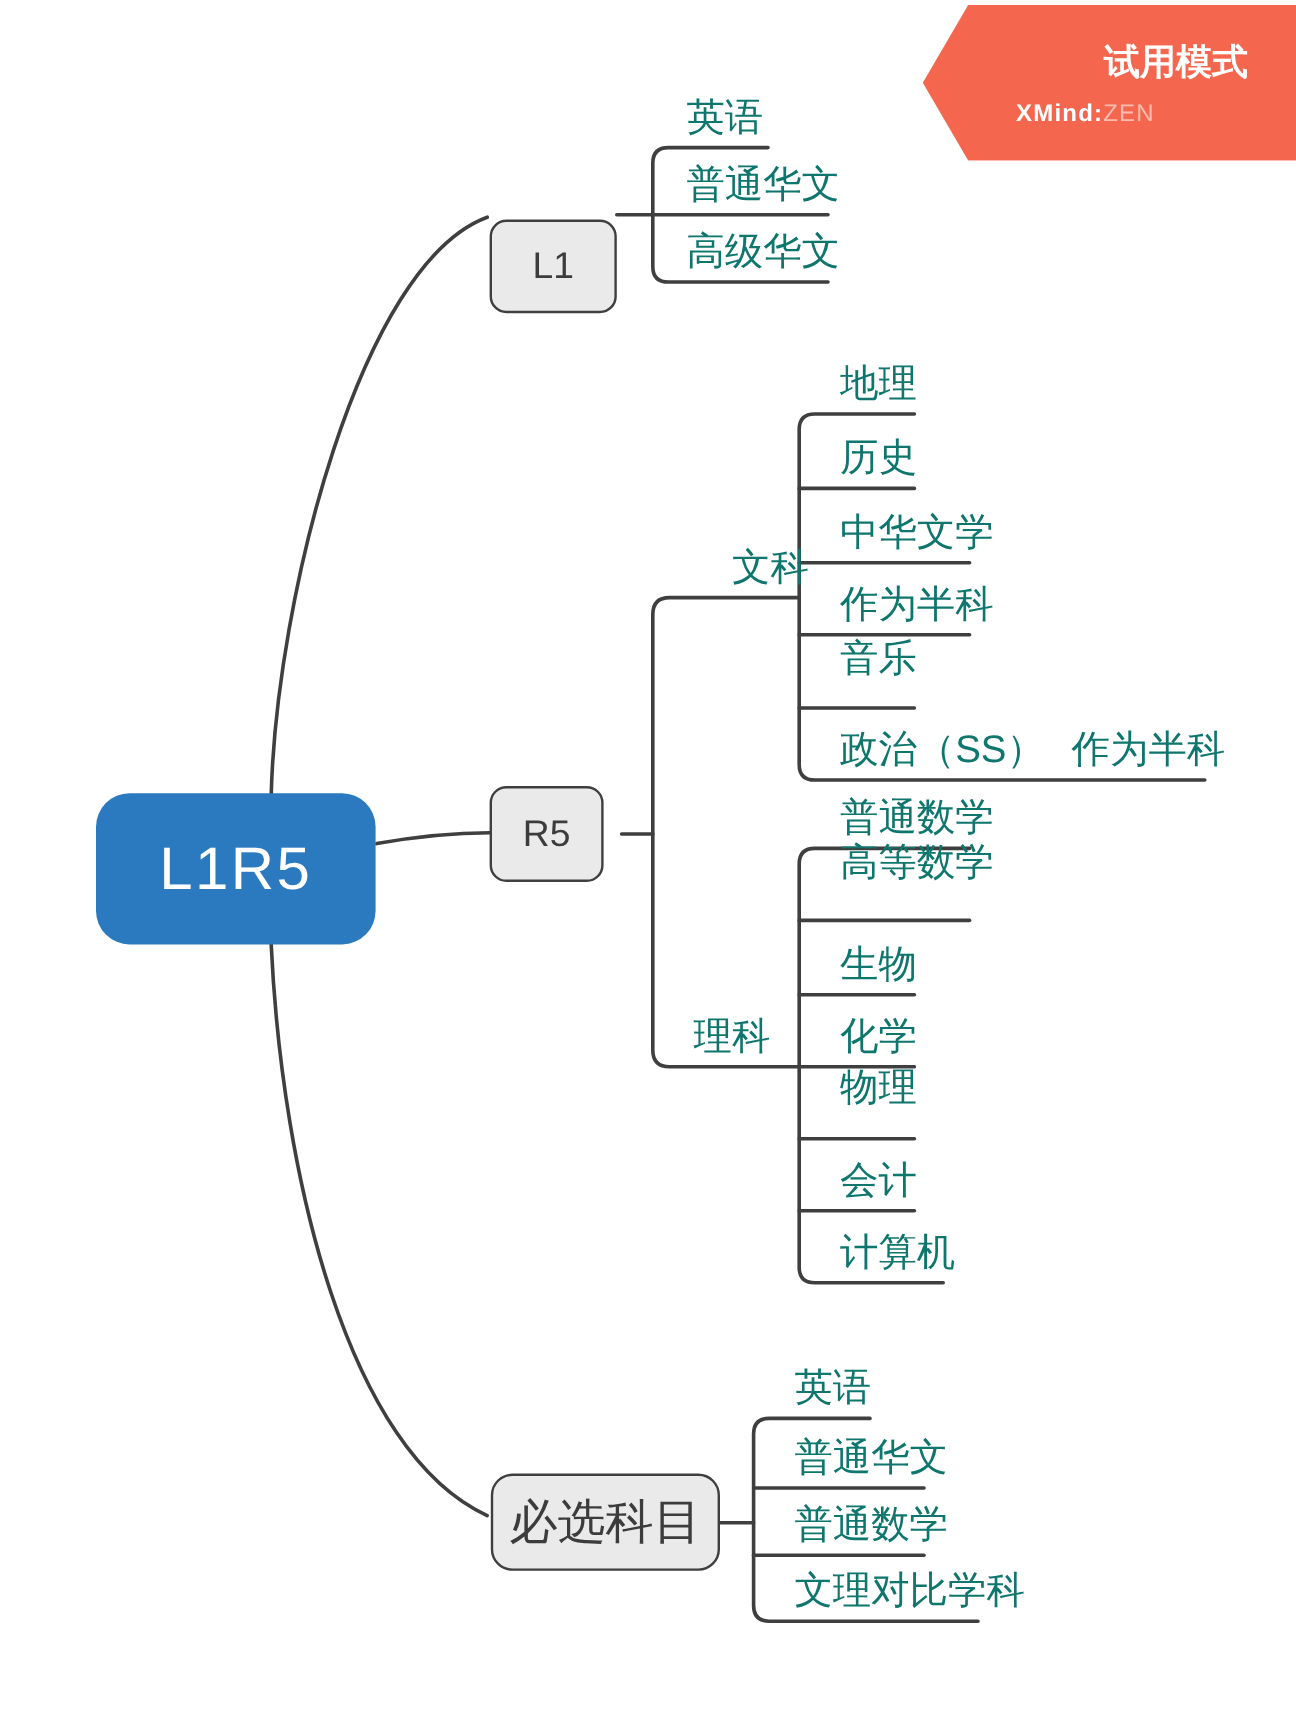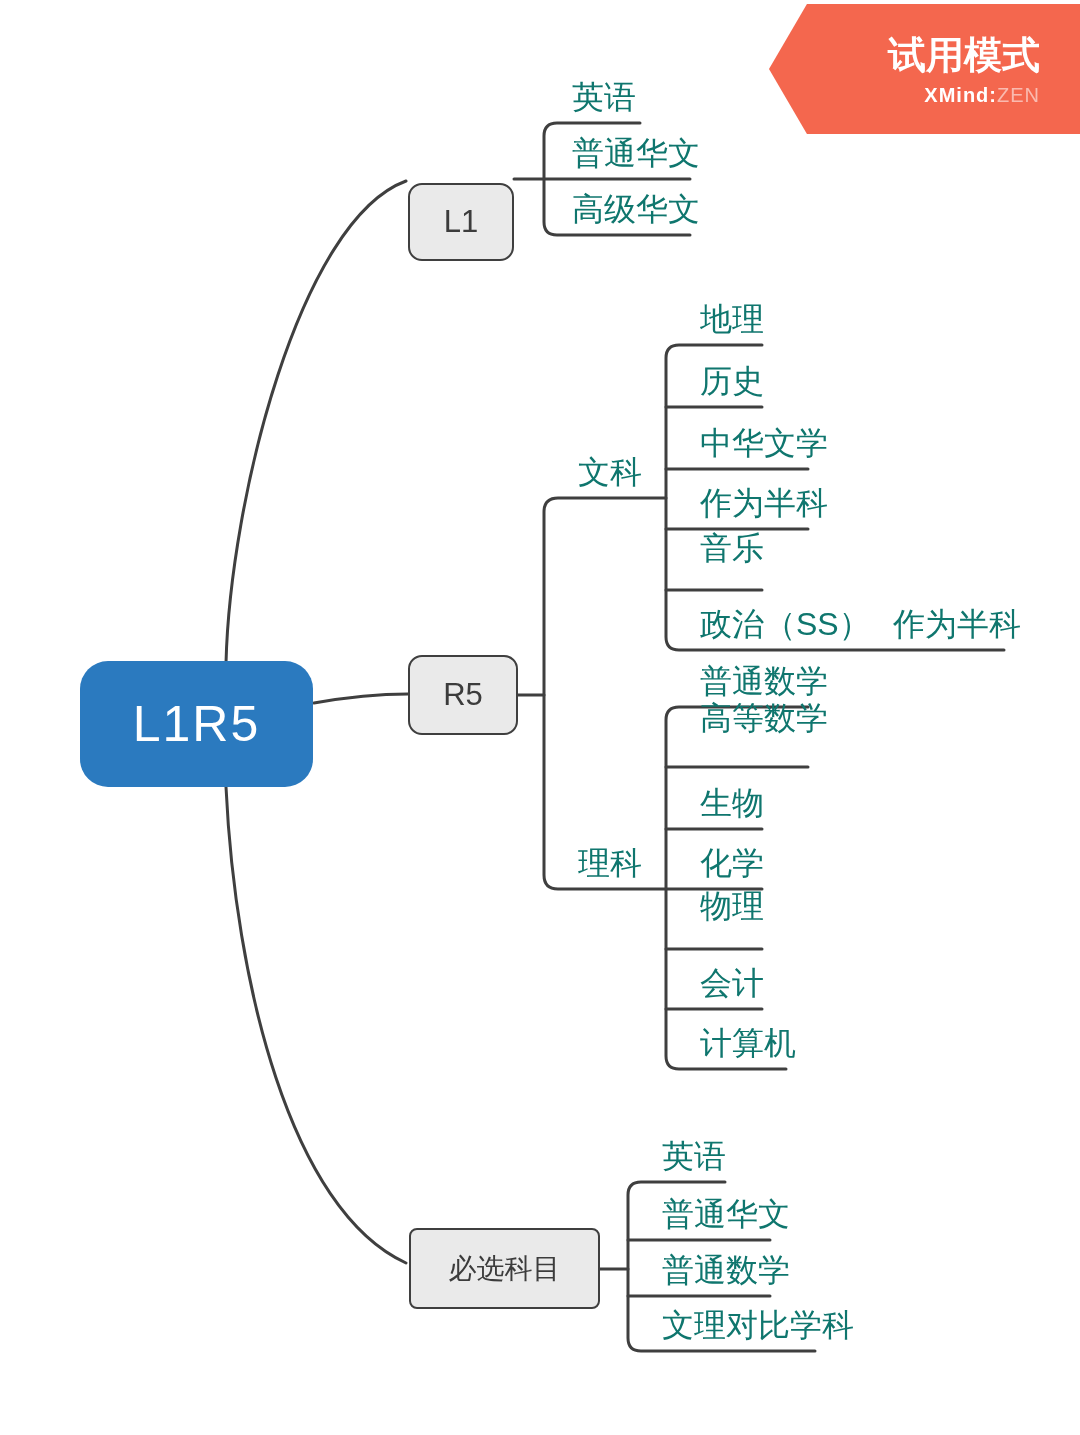--- a/index.html
+++ b/index.html
@@ -28,49 +28,51 @@
     left:80px;top:661px;width:233px;height:126px;
     background:#2b7abf;
     border-radius:28px;
     display:flex;align-items:center;justify-content:center;
     color:#ffffff;
     font-size:50px;
     letter-spacing:2px;
     white-space:nowrap;
   }
   .t-l1{left:408px;top:140px;width:106px;height:78px;font-size:31px;margin-top:43px;}
-  .t-r5{left:408px;top:655px;width:110px;height:80px;font-size:31px;text-align:center;}
-  .t-must{left:409px;top:1228px;width:191px;height:81px;font-size:28px;border-radius:8px;}
+  .t-r5{left:408px;top:655px;width:95px;height:80px;font-size:31px;text-align:center;}
+  .t-must{left:409px;top:1228px;width:191px;height:81px;font-size:40px;border-radius:18px;}
   
   .leaf{
     position:absolute;
     font-size:32px;line-height:25px;
     white-space:nowrap;
     color:#0f766e;
   }
   
   .banner{
     position:absolute;
     left:769px;top:4px;width:311px;height:130px;
     background:#f4674e;
     clip-path:polygon(0 50%,12.2% 0,100% 0,100% 100%,12.2% 100%);
     color:#ffffff;
     text-align:right;
     box-sizing:border-box;
     padding:26px 40px 0 0;
   }
   .banner-title{
-    font-size:38px;line-height:50px;font-weight:bold;
+    font-size:30px;line-height:50px;font-weight:bold;
     white-space:nowrap;
+    font-family:Liberation Mono, monospace;
   }
   .banner-brand{
     margin-top:5px;
     font-size:20px;line-height:20px;
     letter-spacing:1px;
     white-space:nowrap;
+    text-align:center;
   }
   .banner-brand .bold{font-weight:bold;color:#ffffff;}
   .banner-brand .zen{font-weight:normal;color:rgba(255,255,255,0.55);}
 </style>
 </head>
 <body>
 
 <div class="canvas">
 
   <svg width="1080" height="1435" viewBox="0 0 1080 1435" fill="none" stroke="#3f3f3f" stroke-width="3" stroke-linecap="round" stroke-linejoin="round">
@@ -111,21 +113,21 @@
   <div class="root">L1R5</div>
 
   <div class="box t-l1">L1</div>
   <div class="box t-r5">R5</div>
   <div class="box t-must">必选科目</div>
 
   <div class="leaf" style="left:572px;top:85px">英语</div>
   <div class="leaf" style="left:572px;top:141px">普通华文</div>
   <div class="leaf" style="left:572px;top:197px">高级华文</div>
 
-  <div class="leaf" style="left:578px;top:460px">文科</div>
+  <div class="leaf" style="left:610px;top:460px">文科</div>
   <div class="leaf" style="left:578px;top:851px">理科</div>
 
   <div class="leaf" style="left:700px;top:307px">地理</div>
   <div class="leaf" style="left:700px;top:369px">历史</div>
   <div class="leaf" style="left:700px;top:431px">中华文学</div>
   <div class="leaf" style="left:700px;top:491px">作为半科</div>
   <div class="leaf" style="left:700px;top:536px">音乐</div>
   <div class="leaf" style="left:700px;top:612px">政治（SS）</div>
   <div class="leaf" style="left:893px;top:612px">作为半科</div>
 

